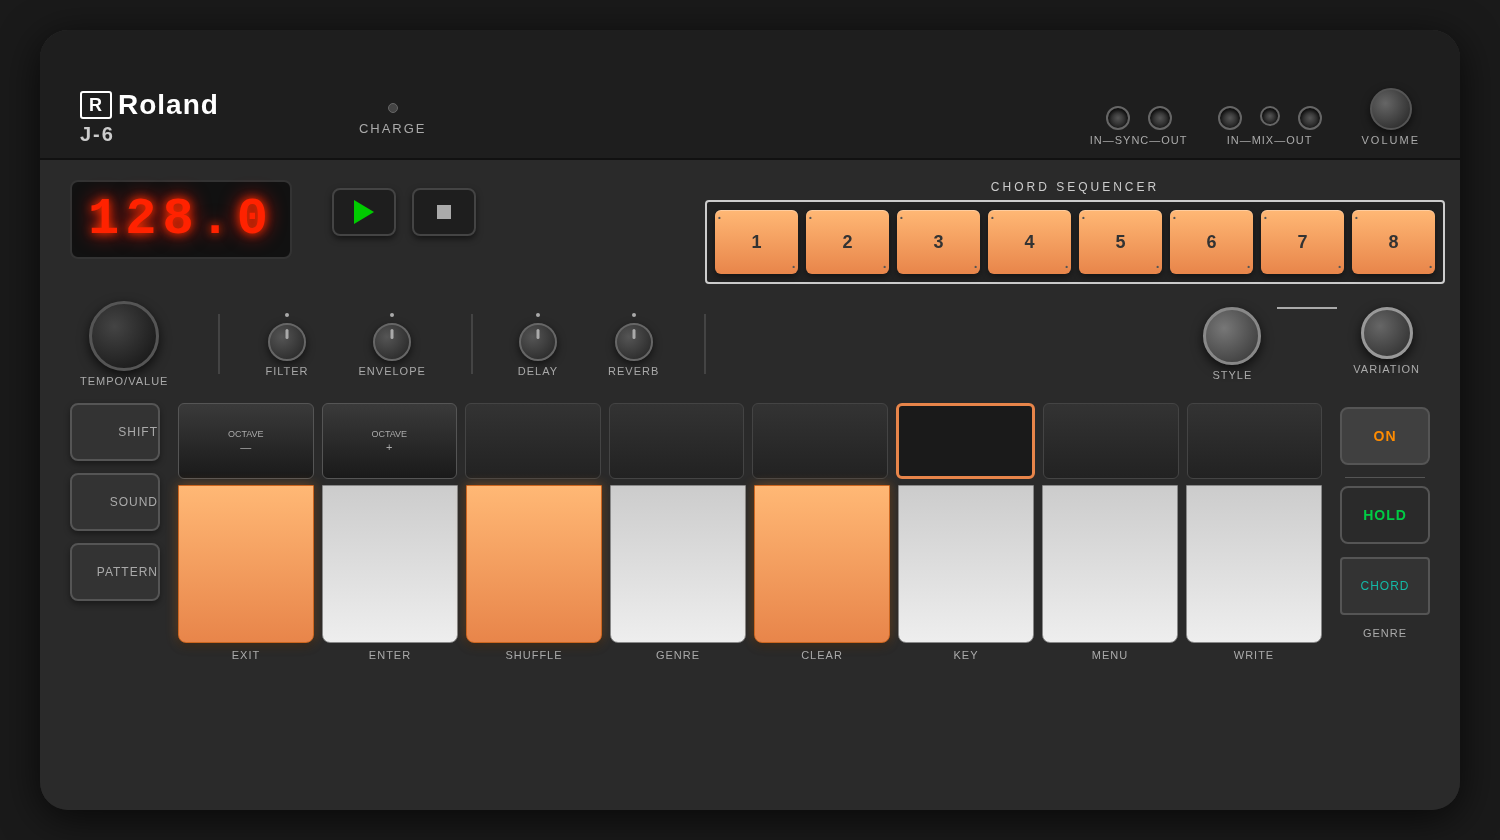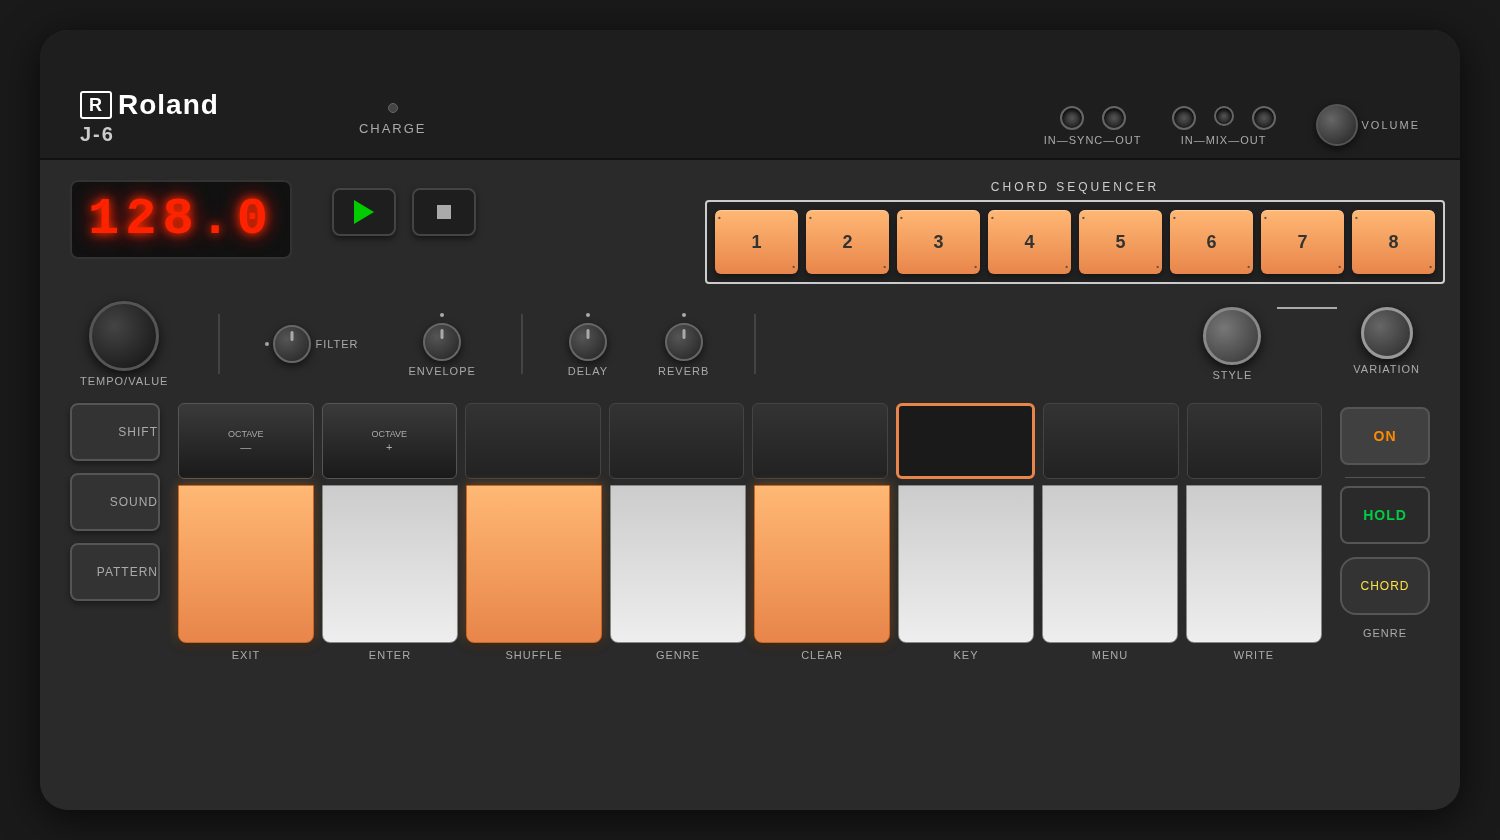--- a/index.html
+++ b/index.html
@@ -116,21 +116,21 @@
       height: 20px;
     }
     .connector-label {
       color: #aaa;
       font-size: 11px;
       letter-spacing: 1px;
       white-space: nowrap;
     }
     .volume-knob-area {
       display: flex;
-      flex-direction: row;
+      flex-direction: column;
       align-items: center;
       gap: 4px;
       margin-left: 10px;
     }
     .volume-knob {
       width: 42px;
       height: 42px;
       border-radius: 50%;
       background: radial-gradient(circle at 35% 35%, #666, #222);
       border: 2px solid #555;
@@ -354,22 +354,22 @@
       align-items: center;
       justify-content: center;
       cursor: pointer;
       margin-bottom: 4px;
     }
     .chord-btn-right {
       width: 90px;
       height: 58px;
       background: #333;
       border: 2px solid #555;
-      border-radius: 16px;
-      color: #fde047;
+      border-radius: 4px;
+      color: #14b8a6;
       font-size: 12px;
       letter-spacing: 1px;
       display: flex;
       align-items: center;
       justify-content: center;
       cursor: pointer;
     }
     .genre-label {
       color: #aaa;
       font-size: 11px;
@@ -458,21 +458,21 @@
 
     <div style="display:flex; align-items:center; margin-top:14px; padding: 0 10px;">
 
       <div style="display:flex; flex-direction:column; align-items:center; gap:4px; margin-right:30px;">
         <div class="big-knob"></div>
         <span class="knob-label">TEMPO/VALUE</span>
       </div>
 
       <div class="knob-divider"></div>
 
-      <div style="display:flex; flex-direction:row; align-items:center; gap:4px; margin: 0 25px;">
+      <div style="display:flex; flex-direction:column; align-items:center; gap:4px; margin: 0 25px;">
         <div class="knob-dot"></div>
         <div class="med-knob"></div>
         <span class="knob-label">FILTER</span>
       </div>
 
       <div style="display:flex; flex-direction:column; align-items:center; gap:4px; margin: 0 25px;">
         <div class="knob-dot"></div>
         <div class="med-knob"></div>
         <span class="knob-label">ENVELOPE</span>
       </div>

